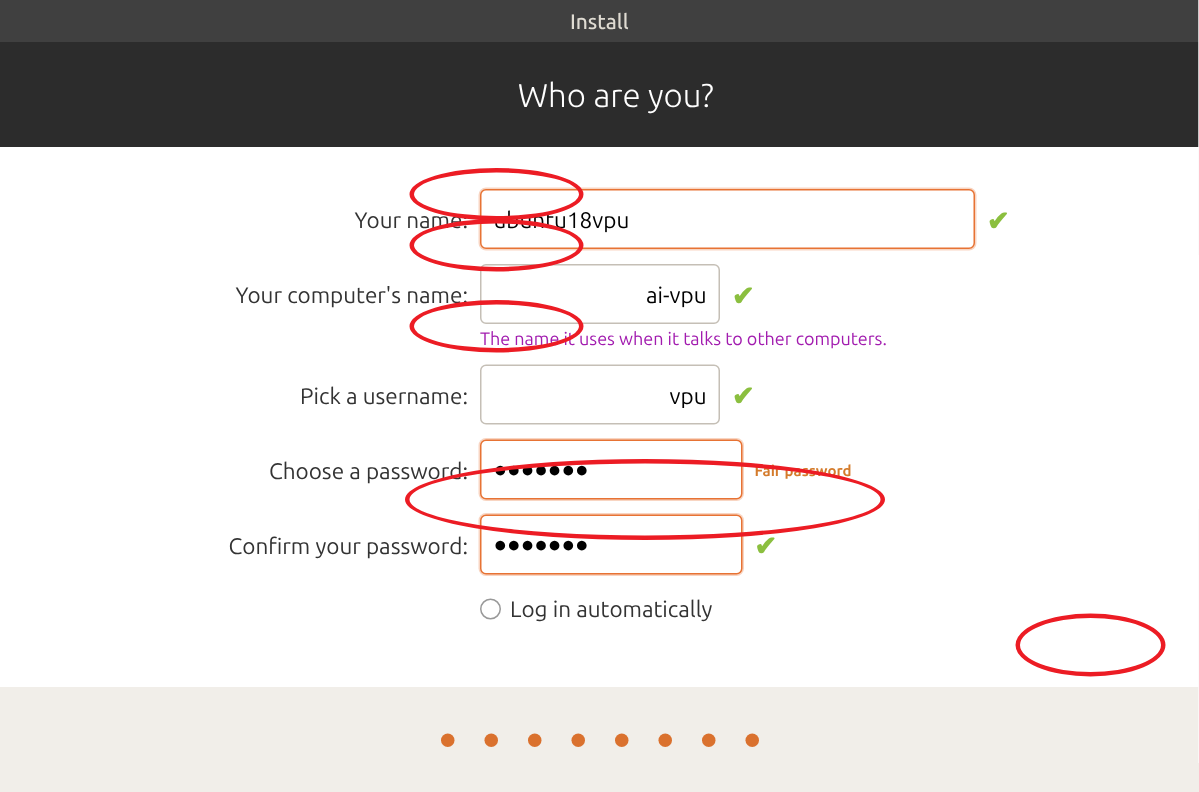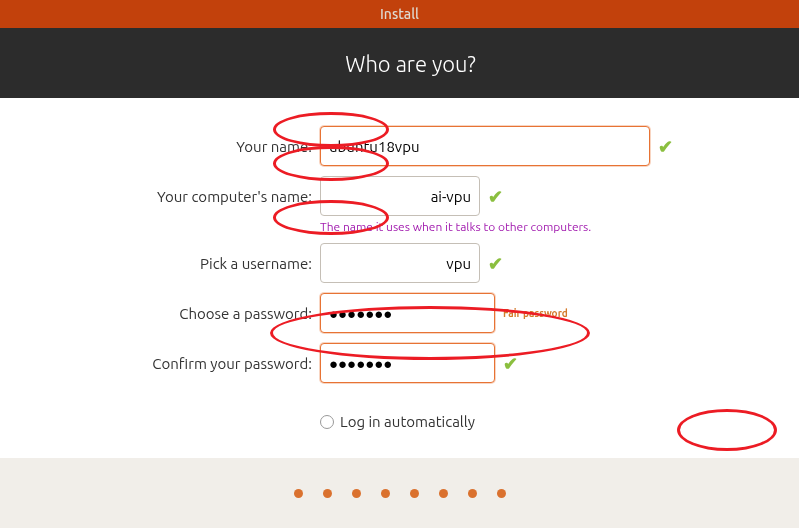--- a/index.html
+++ b/index.html
@@ -1,18 +1,18 @@
 <!DOCTYPE html>
 <html><head>
   <meta charset="utf-8">
   <style>
     * { box-sizing: border-box; margin: 0; padding: 0; font-family: "Ubuntu", "Segoe UI", sans-serif; }
     body { width: 799px; height: 528px; background: #f7f6f5; overflow: hidden; position: relative; }
     
-    .titlebar { background: #c2410c; height: 28px; display: flex; align-items: center; justify-content: center; color: #dfdbd2; font-size: 14px; font-weight: 500; }
+    .titlebar { background: #404040; height: 28px; display: flex; align-items: center; justify-content: center; color: #dfdbd2; font-size: 14px; font-weight: 500; }
     
     .header { background: #2c2c2c; height: 70px; display: flex; align-items: center; padding-left: 22px; color: #fff; font-size: 22px; font-weight: 300; justify-content: center; }
     
     .content { background: #fff; height: 360px; padding-top: 28px; padding-left: 30px; padding-right: 30px; position: relative; }
     
     .form { display: grid; grid-template-columns: 290px 1fr; row-gap: 10px; align-items: center; }
     
     .label { text-align: right; padding-right: 8px; font-size: 15px; color: #333; }
     
     .field-row { display: flex; align-items: center; gap: 8px; }
@@ -24,21 +24,21 @@
     input.orange { border: 1px solid #e77334; box-shadow: 0 0 0 1px rgba(231,115,52,0.3); }
     
     .wide { width: 330px; }
     .med { width: 160px; text-align: right; }
     .pw { width: 175px; }
     
     .check { color: #8bbf3f; font-size: 18px; font-weight: bold; }
     .hint { font-size: 12px; color: #a21caf; margin-top: -6px; }
     .strength { color: #d47b2b; font-size: 10px; font-weight: 700; }
     
-    .radio-group { grid-column: 2; display: flex; flex-direction: column; gap: 4px; margin-top: 20px; }
+    .radio-group { grid-column: 2; display: flex; flex-direction: column; gap: 4px; margin-top: 4px; }
     .radio-row { display: flex; align-items: center; gap: 6px; font-size: 15px; color: #333; }
     
     .radio { width: 14px; height: 14px; border-radius: 50%; border: 1px solid #999; display: inline-flex; align-items: center; justify-content: center; background: #fff; }
     .radio.selected { border-color: #e77334; }
     .radio.selected::after { content: ""; width: 8px; height: 8px; border-radius: 50%; background: #e77334; }
     
     .buttons { position: absolute; bottom: 18px; right: 24px; display: flex; gap: 14px; }
     .btn { height: 30px; padding: 0 22px; border-radius: 4px; border: 1px solid #c5bfb6; background: linear-gradient(#fafafa,#ececec); font-size: 14px; color: #333; cursor: pointer; display: inline-flex; align-items: center; }
     
     .footer { height: 70px; background: #f1eee9; display: flex; align-items: center; justify-content: center; gap: 20px; }

